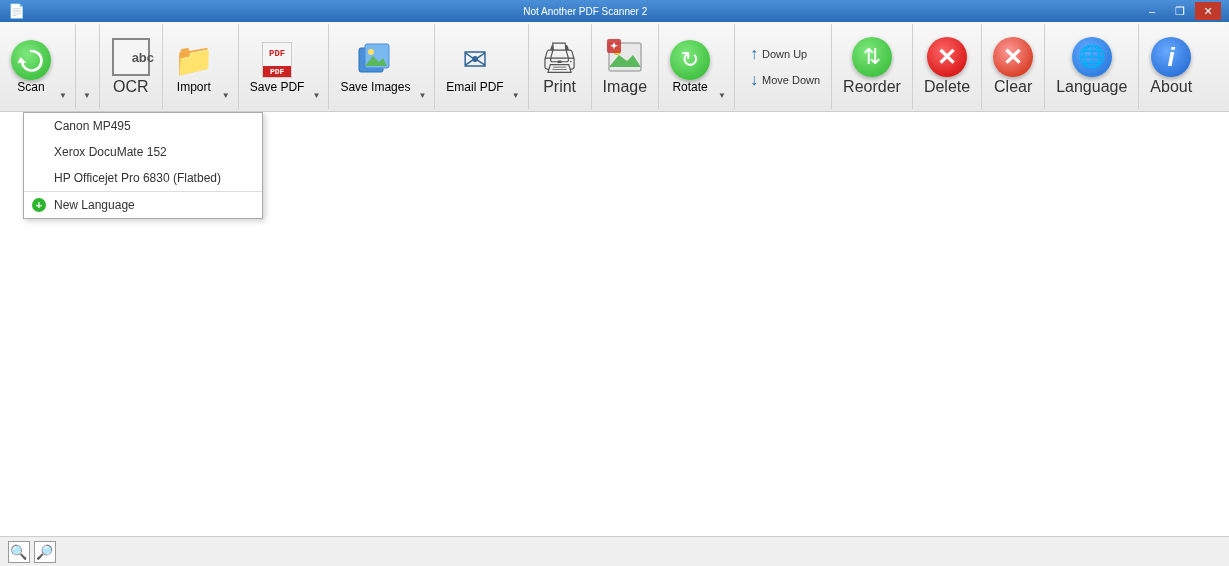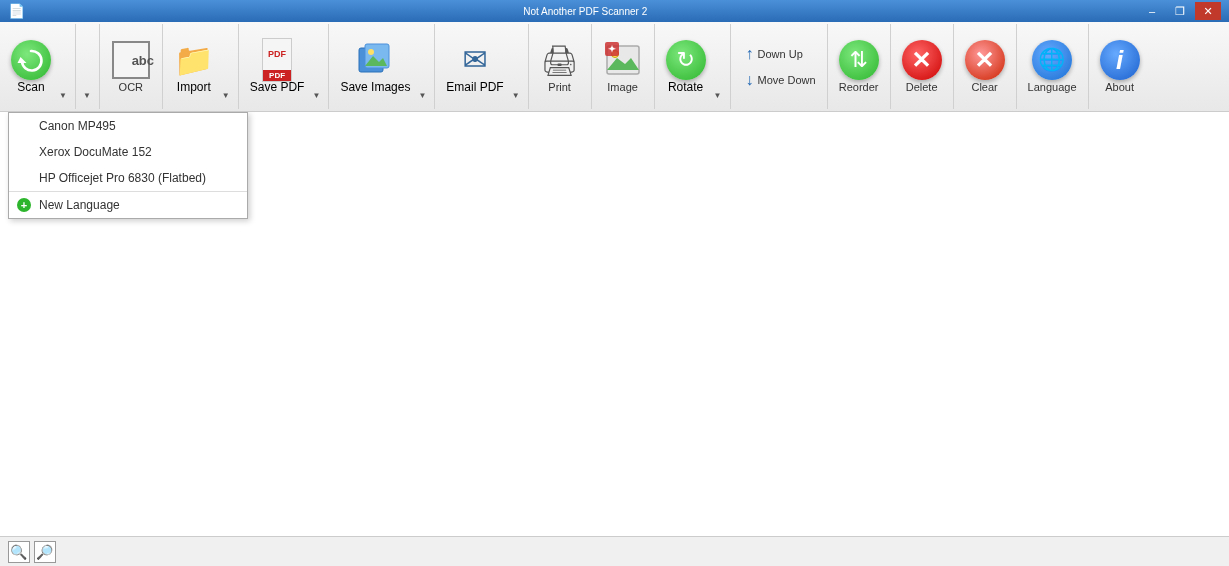--- a/index.html
+++ b/index.html
@@ -74,21 +74,21 @@
       justify-content: center;
       padding: 4px 6px;
       min-width: 54px;
       cursor: pointer;
       border: 1px solid transparent;
       border-radius: 3px;
       background: transparent;
       position: relative;
     }
     .toolbar-btn .btn-label {
-      font-size: 11px;
+      font-size: 16px;
       margin-top: 1px;
       color: #333;
     }
     .toolbar-btn-split {
       display: flex;
       align-items: stretch;
     }
     .split-main {
       display: flex;
       flex-direction: column;
@@ -156,21 +156,21 @@
       flex: 1;
       background: white;
       position: relative;
       overflow: hidden;
     }
 
     
     .dropdown-menu {
       position: absolute;
       top: 0;
-      left: 8px;
+      left: 23px;
       background: white;
       border: 1px solid #aaa;
       box-shadow: 2px 2px 6px rgba(0,0,0,0.2);
       min-width: 240px;
       z-index: 100;
     }
     .dropdown-item {
       padding: 6px 14px 6px 30px;
       cursor: pointer;
       font-size: 12px;
@@ -281,27 +281,28 @@
       align-items: center;
       justify-content: center;
       font-size: 13px;
       font-weight: bold;
       color: #555;
       background: #f5f5f5;
       padding-left: 24px;
     }
     .pdf-icon-bg {
       width: 30px;
-      height: 44px;
+      height: 36px;
       background: #f5f5f5;
       border: 1px solid #ccc;
       position: relative;
       display: flex;
       align-items: center;
       justify-content: center;
+      font-family: Liberation Mono, monospace;
     }
     .pdf-badge {
       position: absolute;
       bottom: 0; left: 0; right: 0;
       background: #cc2222;
       color: white;
       font-size: 8px;
       font-weight: bold;
       text-align: center;
       padding: 1px 0;

